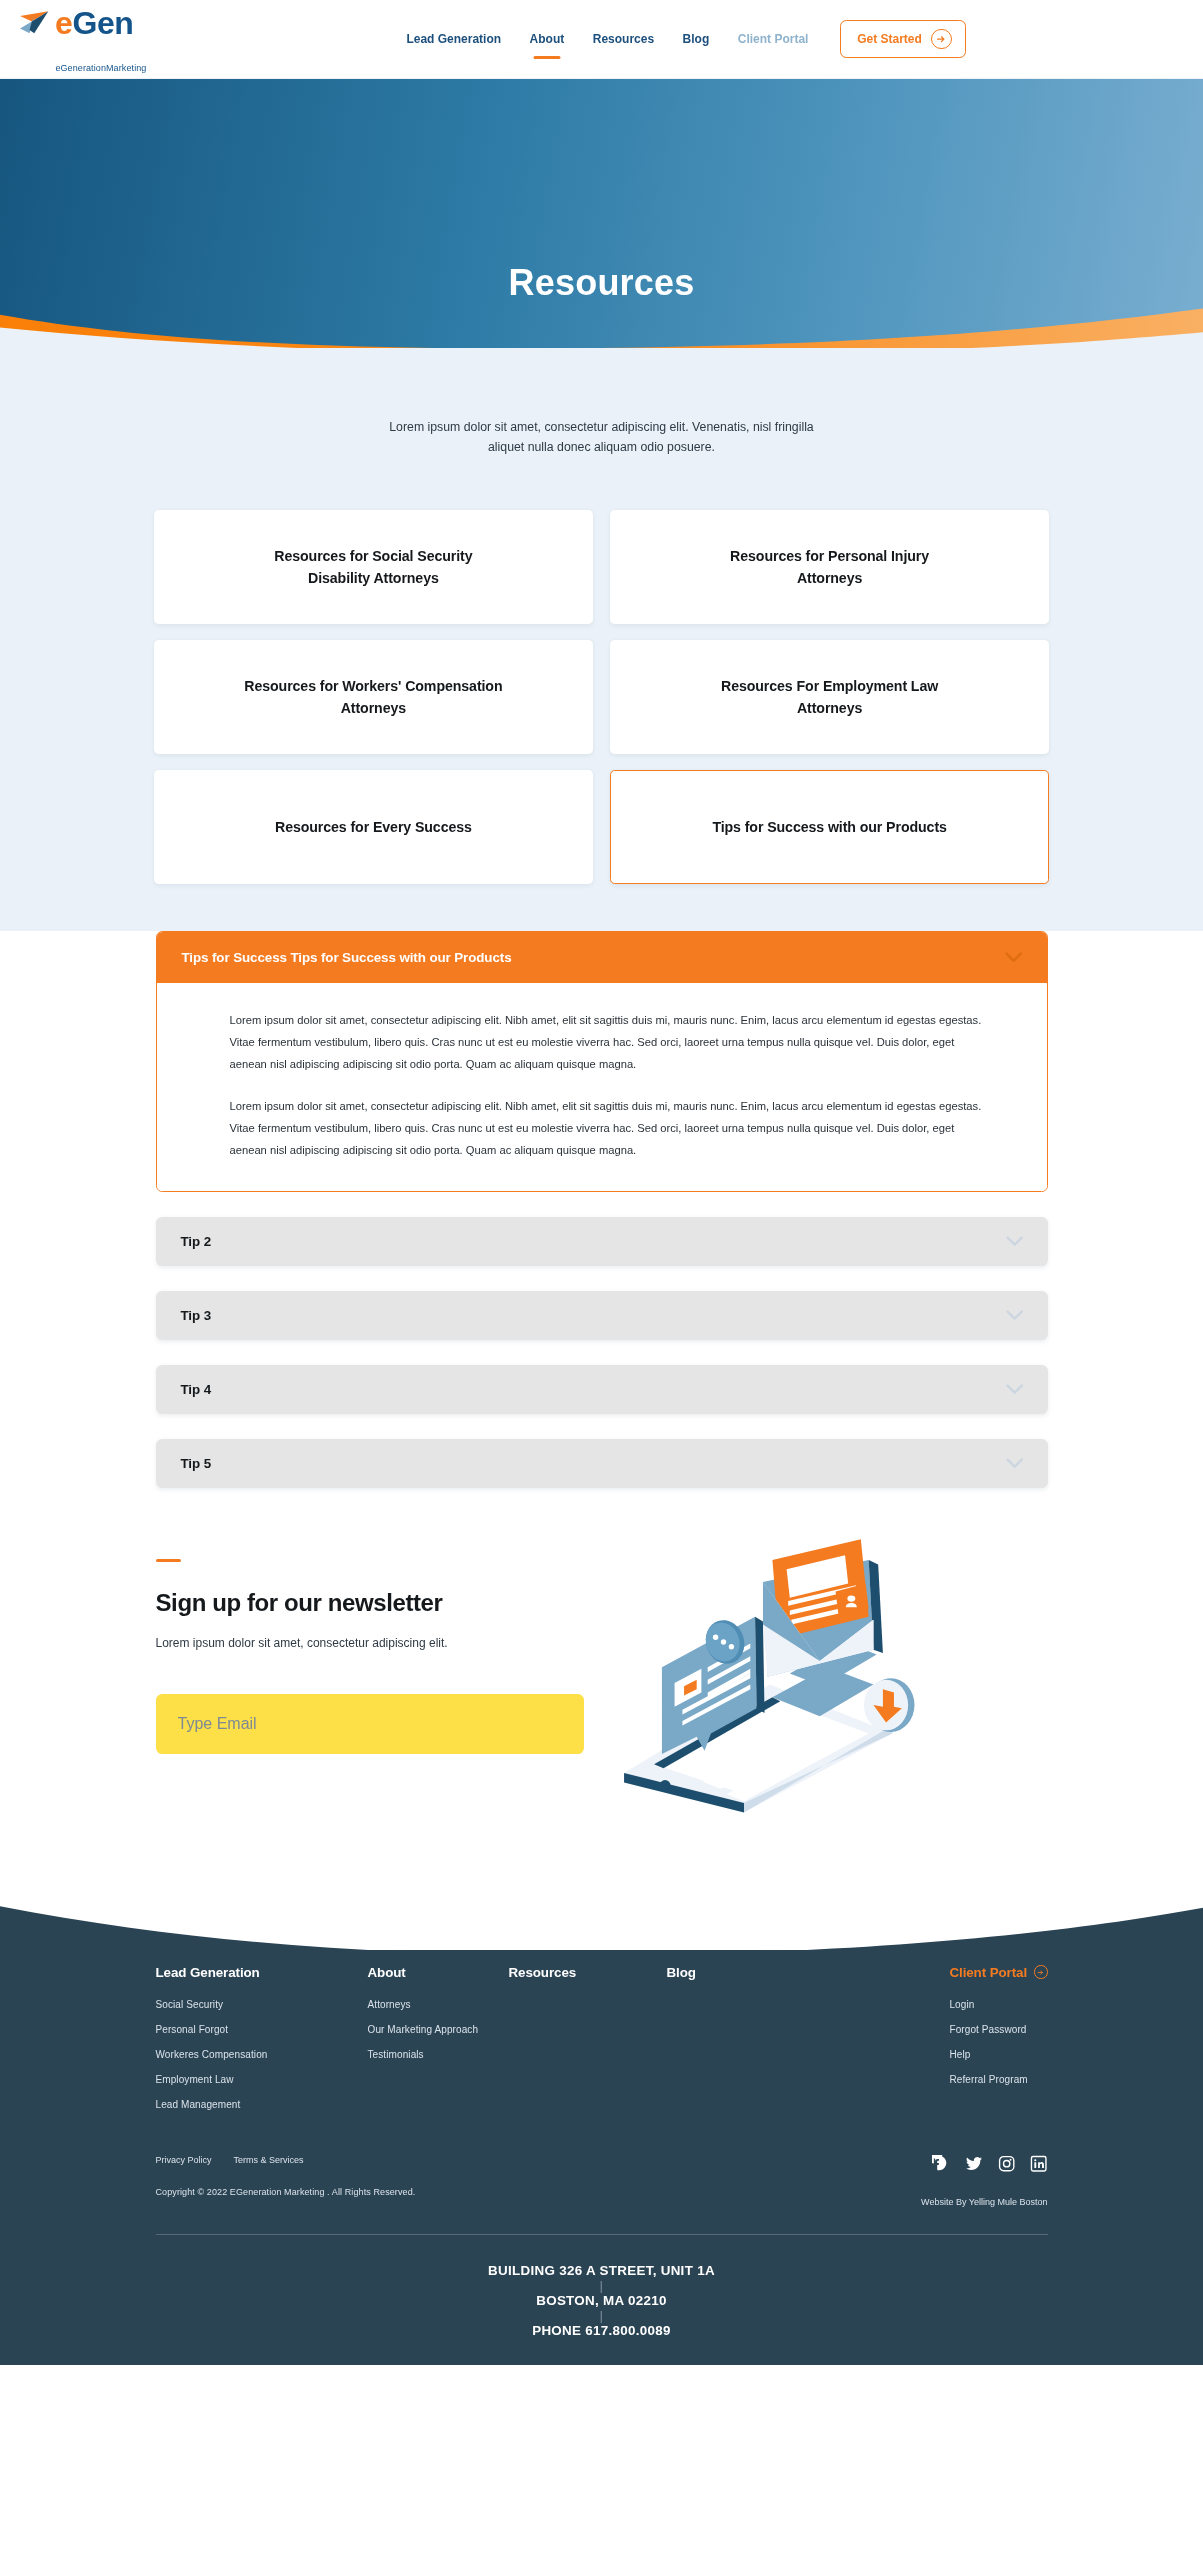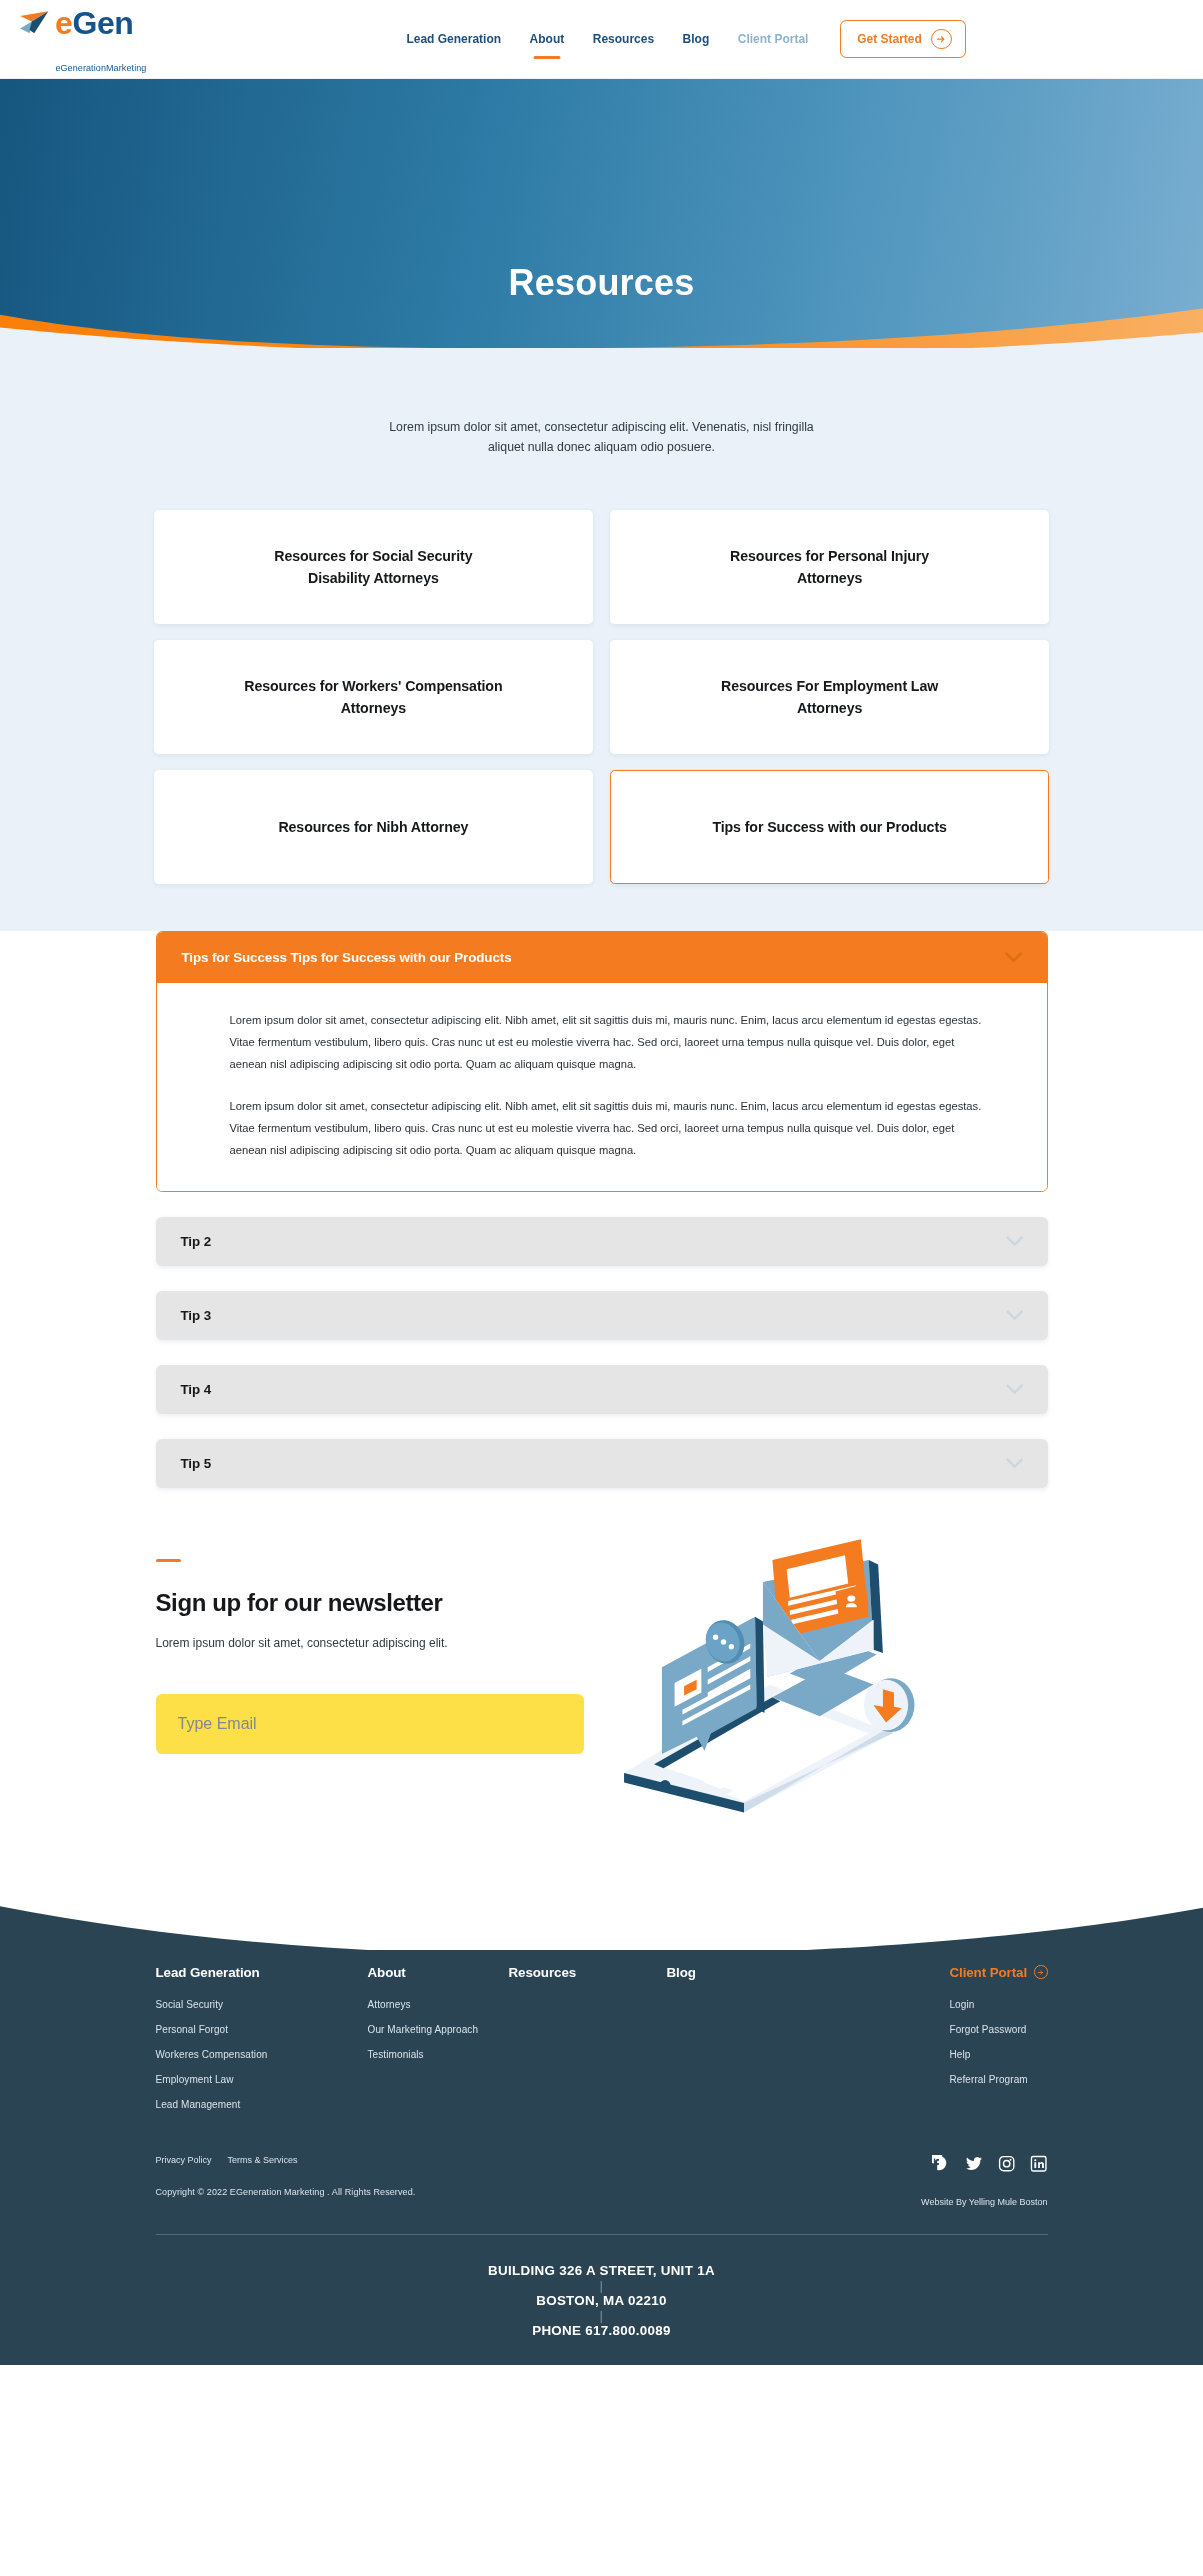--- a/index.html
+++ b/index.html
@@ -296,21 +296,21 @@
     margin-bottom: 14.2px;
     cursor: pointer;
     letter-spacing: 0.1px;
   }
   .f-bottom {
     padding-top: 30px;
     display: flex;
     justify-content: space-between;
     align-items: flex-start;
   }
-  .f-legal { display: flex; gap: 16px; }
+  .f-legal { display: flex; gap: 22px; }
   .f-legal a { font-size: 9px; color: #dbe3ea; cursor: pointer; }
   .f-copy {
     font-size: 9px;
     color: #dbe3ea;
     margin-top: 22px;
     letter-spacing: 0.1px;
   }
   .f-right { text-align: right; }
   .f-social { display: flex; gap: 15px; justify-content: flex-end; align-items: center; }
   .f-credit { font-size: 9px; color: #dbe3ea; margin-top: 25px; }
@@ -396,21 +396,21 @@
     <div class="card">
       <div class="card-label">Resources for Personal Injury Attorneys</div>
     </div>
     <div class="card">
       <div class="card-label">Resources for Workers' Compensation Attorneys</div>
     </div>
     <div class="card">
       <div class="card-label">Resources For Employment Law Attorneys</div>
     </div>
     <div class="card">
-      <div class="card-label">Resources for Nibh Attorney</div>
+      <div class="card-label">Resources for Every Success</div>
     </div>
     <div class="card selected">
       <div class="card-label">Tips for Success with our Products</div>
     </div>
   </div>
 </div>
 
 <div class="accordion">
 
   <div class="acc-item open">

